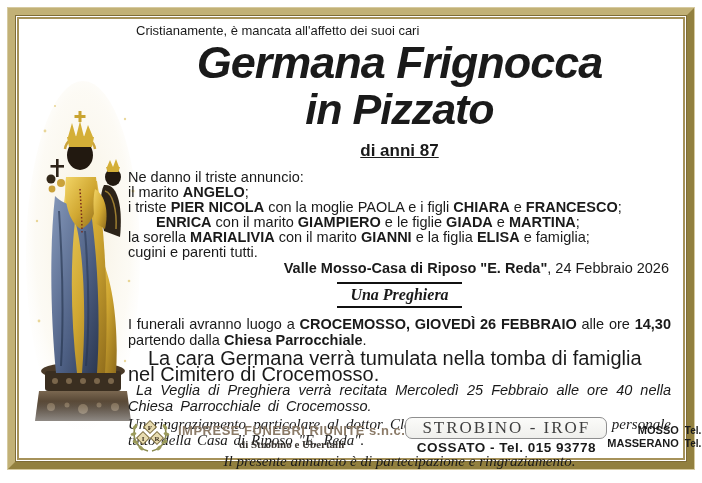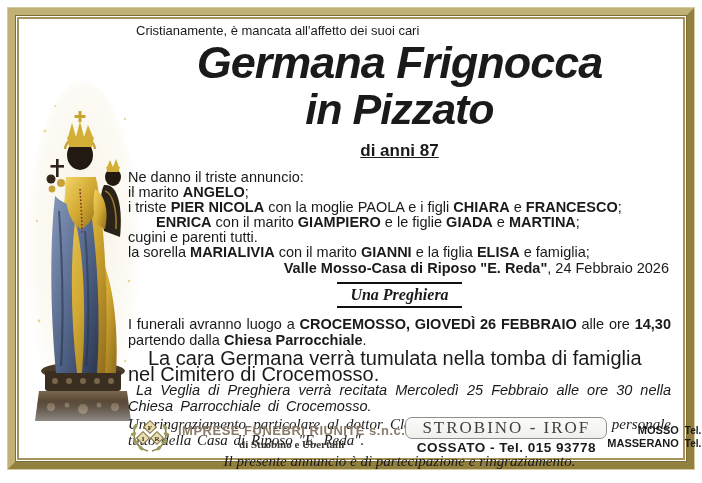--- a/index.html
+++ b/index.html
@@ -180,32 +180,32 @@
   <div class="main">
     <div class="intro">Cristianamente, è mancata all'affetto dei suoi cari</div>
     <div class="title1">Germana Frignocca</div>
     <div class="title2">in Pizzato</div>
     <div class="age"><span>di anni 87</span></div>
 
     <div class="lead">Ne danno il triste annuncio:</div>
     <div class="fam"><span>il marito </span><span style="font-weight: bold;">ANGELO</span><span>;</span></div>
     <div class="fam"><span>i triste </span><span style="font-weight: bold;">PIER NICOLA</span><span> con la moglie </span><span style="font-weight: normal;">PAOLA</span><span> e i figli </span><span style="font-weight: bold;">CHIARA</span><span> e </span><span style="font-weight: bold;">FRANCESCO</span><span>;</span></div>
     <div class="fam indent"><span style="font-weight: bold;">ENRICA</span><span> con il marito </span><span style="font-weight: bold;">GIAMPIERO</span><span> e le figlie </span><span style="font-weight: bold;">GIADA</span><span> e </span><span style="font-weight: bold;">MARTINA</span><span>;</span></div>
+    <div class="fam"><span>la sorella </span><span style="font-weight: bold;">MARIALIVIA</span><span> con il marito </span><span style="font-weight: bold;">GIANNI</span><span> e la figlia </span><span style="font-weight: bold;">ELISA</span><span> e famiglia;</span></div>
     <div class="fam"><span>cugini e parenti tutti.</span></div>
-    <div class="fam"><span>la sorella </span><span style="font-weight: bold;">MARIALIVIA</span><span> con il marito </span><span style="font-weight: bold;">GIANNI</span><span> e la figlia </span><span style="font-weight: bold;">ELISA</span><span> e famiglia;</span></div>
 
     <div class="dateline"><span style="font-weight: bold;">Valle Mosso-Casa di Riposo "E. Reda"</span><span>, 24 Febbraio 2026</span></div>
 
     <div class="prayer-wrap">
       <span class="prayer">Una Preghiera</span>
     </div>
 
     <div class="funeral"><span>I funerali avranno luogo a </span><span style="font-weight: bold;">CROCEMOSSO, GIOVEDÌ  26  FEBBRAIO</span><span> alle ore </span><span style="font-weight: bold;">14,30</span><span> partendo dalla </span><span style="font-weight: bold;">Chiesa Parrocchiale</span><span>.</span></div>
     <div class="tumulata">La cara Germana verrà tumulata nella tomba di famiglia nel Cimitero di Crocemosso.</div>
-    <div class="vigil">La Veglia di Preghiera verrà recitata Mercoledì 25 Febbraio alle ore 30 nella Chiesa Parrocchiale di Crocemosso.</div>
+    <div class="vigil">La Veglia di Preghiera verrà recitata Mercoledì 25 Febbraio alle ore 40 nella Chiesa Parrocchiale di Crocemosso.</div>
     <div class="thanks">Un ringraziamento particolare al dottor Claudio Rosa, alla direzione e al personale tutto della Casa di Riposo "E. Reda".</div>
     <div class="closing">Il presente annuncio è di partecipazione e ringraziamento.</div>
   </div>
 
   <div class="footer">
     <div class="f-left">
       <svg class="f-logo" viewBox="0 0 44 36">
         <g stroke="#8a8a4e" stroke-width="1.6" fill="none">
           <path d="M20 33 C8 30 3 19 8 6"></path>
           <path d="M24 33 C36 30 41 19 36 6"></path>

